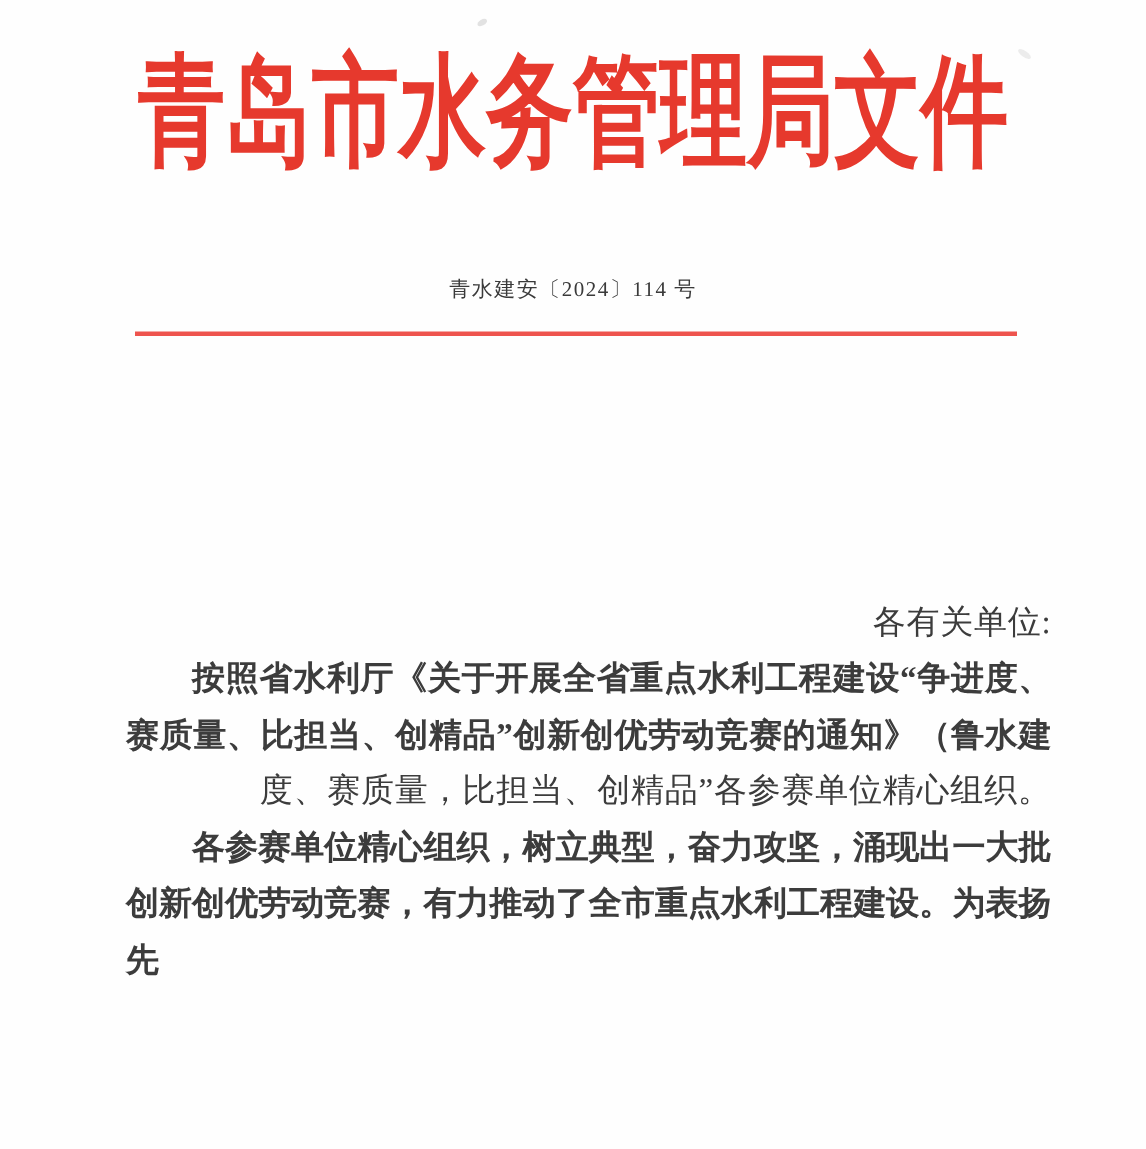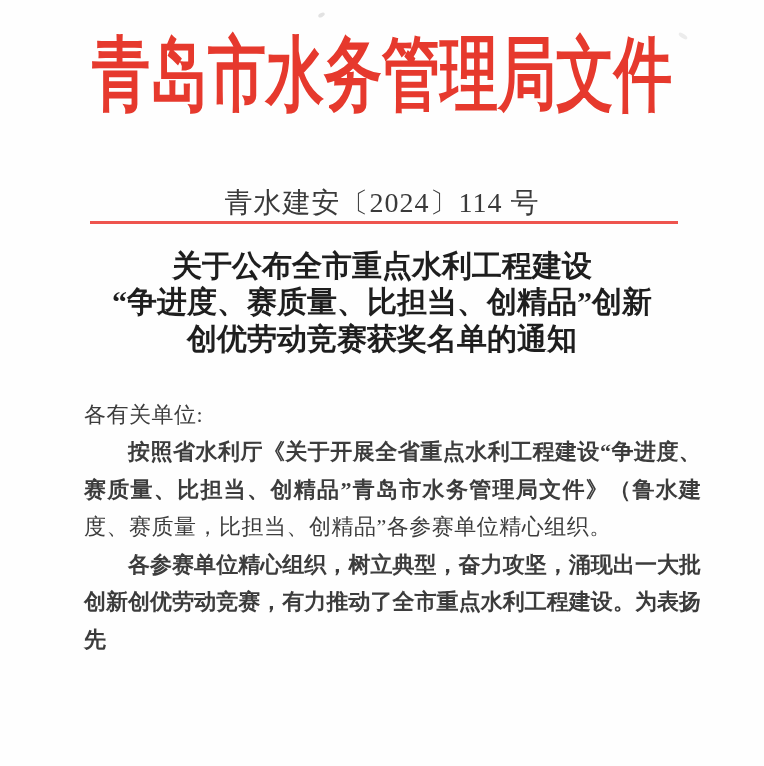--- a/index.html
+++ b/index.html
@@ -30,21 +30,21 @@
     color: var(--header-red);
     transform: scaleY(1.40);
     transform-origin: center top;
     letter-spacing: 0px;
     white-space: nowrap;
   }
   .doc-number {
     position: absolute;
     top: 184px; left: 0; width: 100%;
     text-align: center;
-    font-size: 28px;
+    font-size: 14px;
     color: #3a3a3a;
     letter-spacing: 1px;
   }
   .red-rule {
     position: absolute;
     top: 221px; left: 90px;
     width: 588px; height: 3px;
     background: var(--rule-red);
   }
   .doc-title {
@@ -61,21 +61,21 @@
     position: absolute;
     top: 396px; left: 84px;
     width: 617px;
     font-size: 22px;
     line-height: 37.45px;
     color: var(--body-text);
   }
   .line { display: block; }
   .justify { text-align: justify; text-align-last: justify; font-weight: bold; }
   .indent { padding-left: 44px; }
-  .plain { text-align: left; letter-spacing: 0.5px; }
+  .plain { text-align: right; letter-spacing: 0.5px; }
   .speck {
     position: absolute;
     background: #9a9a9a;
     opacity: 0.28;
     border-radius: 50%;
   }
   .speck-1 { top: 13px; left: 318px; width: 7px; height: 4px; transform: rotate(-30deg); }
   .speck-2 { top: 34px; left: 678px; width: 10px; height: 4px; transform: rotate(35deg); opacity: 0.18; }
 </style>
 </head>
@@ -85,30 +85,25 @@
 
   <div class="speck speck-1"></div>
   <div class="speck speck-2"></div>
 
   <h1 class="header-title">青岛市水务管理局文件</h1>
 
   <div class="doc-number">青水建安〔2024〕114 号</div>
 
   <div class="red-rule"></div>
 
-  <div class="doc-title">
-    <div class="t-line">关于公布全市重点水利工程建设</div>
-    <div class="t-line">“争进度、赛质量、比担当、创精品”创新</div>
-    <div class="t-line">创优劳动竞赛获奖名单的通知</div>
-  </div>
 
   <div class="body-text">
     <div class="line plain">各有关单位:</div>
 
     <div class="line justify indent">按照省水利厅《关于开展全省重点水利工程建设“争进度、</div>
-    <div class="line justify">赛质量、比担当、创精品”青岛市水务管理局文件》（鲁水建</div>
+    <div class="line justify">赛质量、比担当、创精品”创新创优劳动竞赛的通知》（鲁水建</div>
     <div class="line plain">度、赛质量，比担当、创精品”各参赛单位精心组织。</div>
 
     <div class="line justify indent">各参赛单位精心组织，树立典型，奋力攻坚，涌现出一大批</div>
     <div class="line justify">创新创优劳动竞赛，有力推动了全市重点水利工程建设。为表扬先</div>
   </div>
 
 </div>
 
 </body></html>

